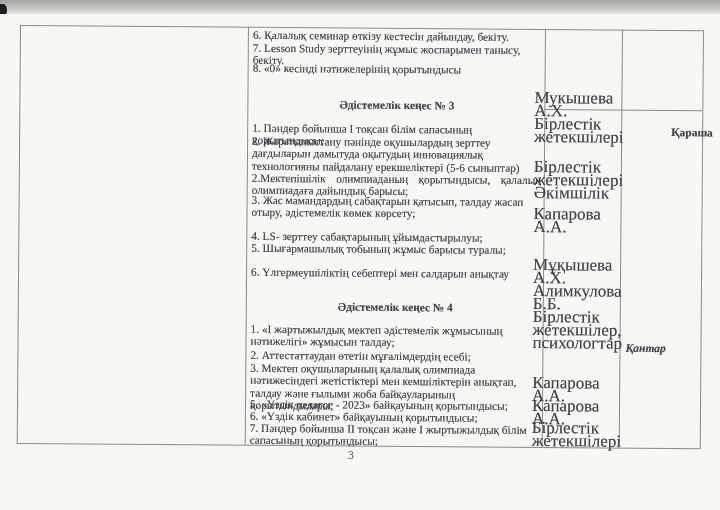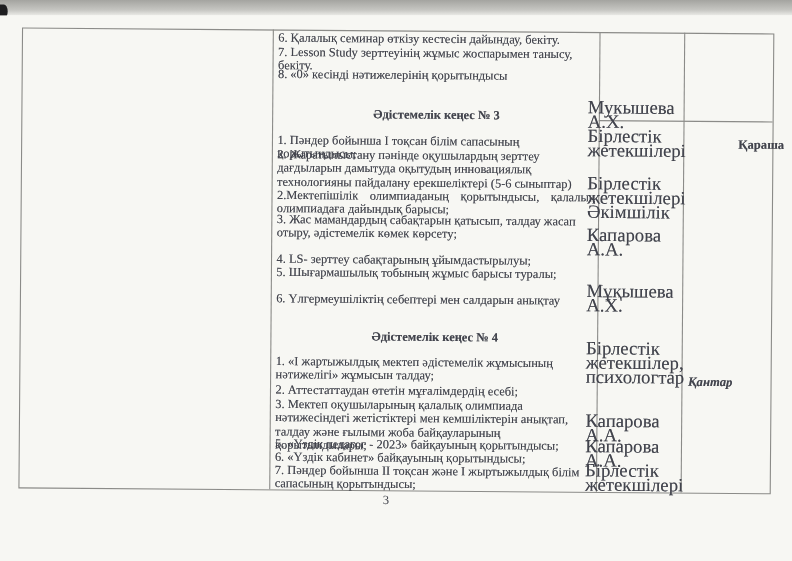--- a/index.html
+++ b/index.html
@@ -84,20 +84,22 @@
   <div class="txt content" style="top:396px;">5. «Үздік педагог - 2023» байқауының қорытындысы;</div>
   <div class="txt content" style="top:408px;">6. «Үздік кабинет» байқауының қорытындысы;</div>
   <div class="txt content" style="top:420px;">7. Пәндер бойынша II тоқсан және I жыртыжылдық білім сапасының қорытындысы;</div>
 
   <div class="txt name" style="top:121px;">Бірлестік
 жетекшілері
 Әкімшілік</div>
   <div class="txt name" style="top:168px;">Капарова А.А.</div>
   <div class="txt name" style="top:219px;">Мұқышева
 А.Х.</div>
+  <div class="txt name" style="top:245px;">Алимкулова
+Б.Б.</div>
   <div class="txt name" style="top:271px;">Бірлестік
 жетекшілер,
 психологтар</div>
   <div class="txt name" style="top:337px;">Капарова А.А.</div>
   <div class="txt name" style="top:360px;">Капарова А.А.</div>
   <div class="txt name" style="top:382px;">Бірлестік
 жетекшілері</div>
 
   <div class="txt month" style="top:121px;margin-left:44px;">Қараша</div>
   <div class="txt month" style="top:337px;font-style:italic;">Қантар</div>

